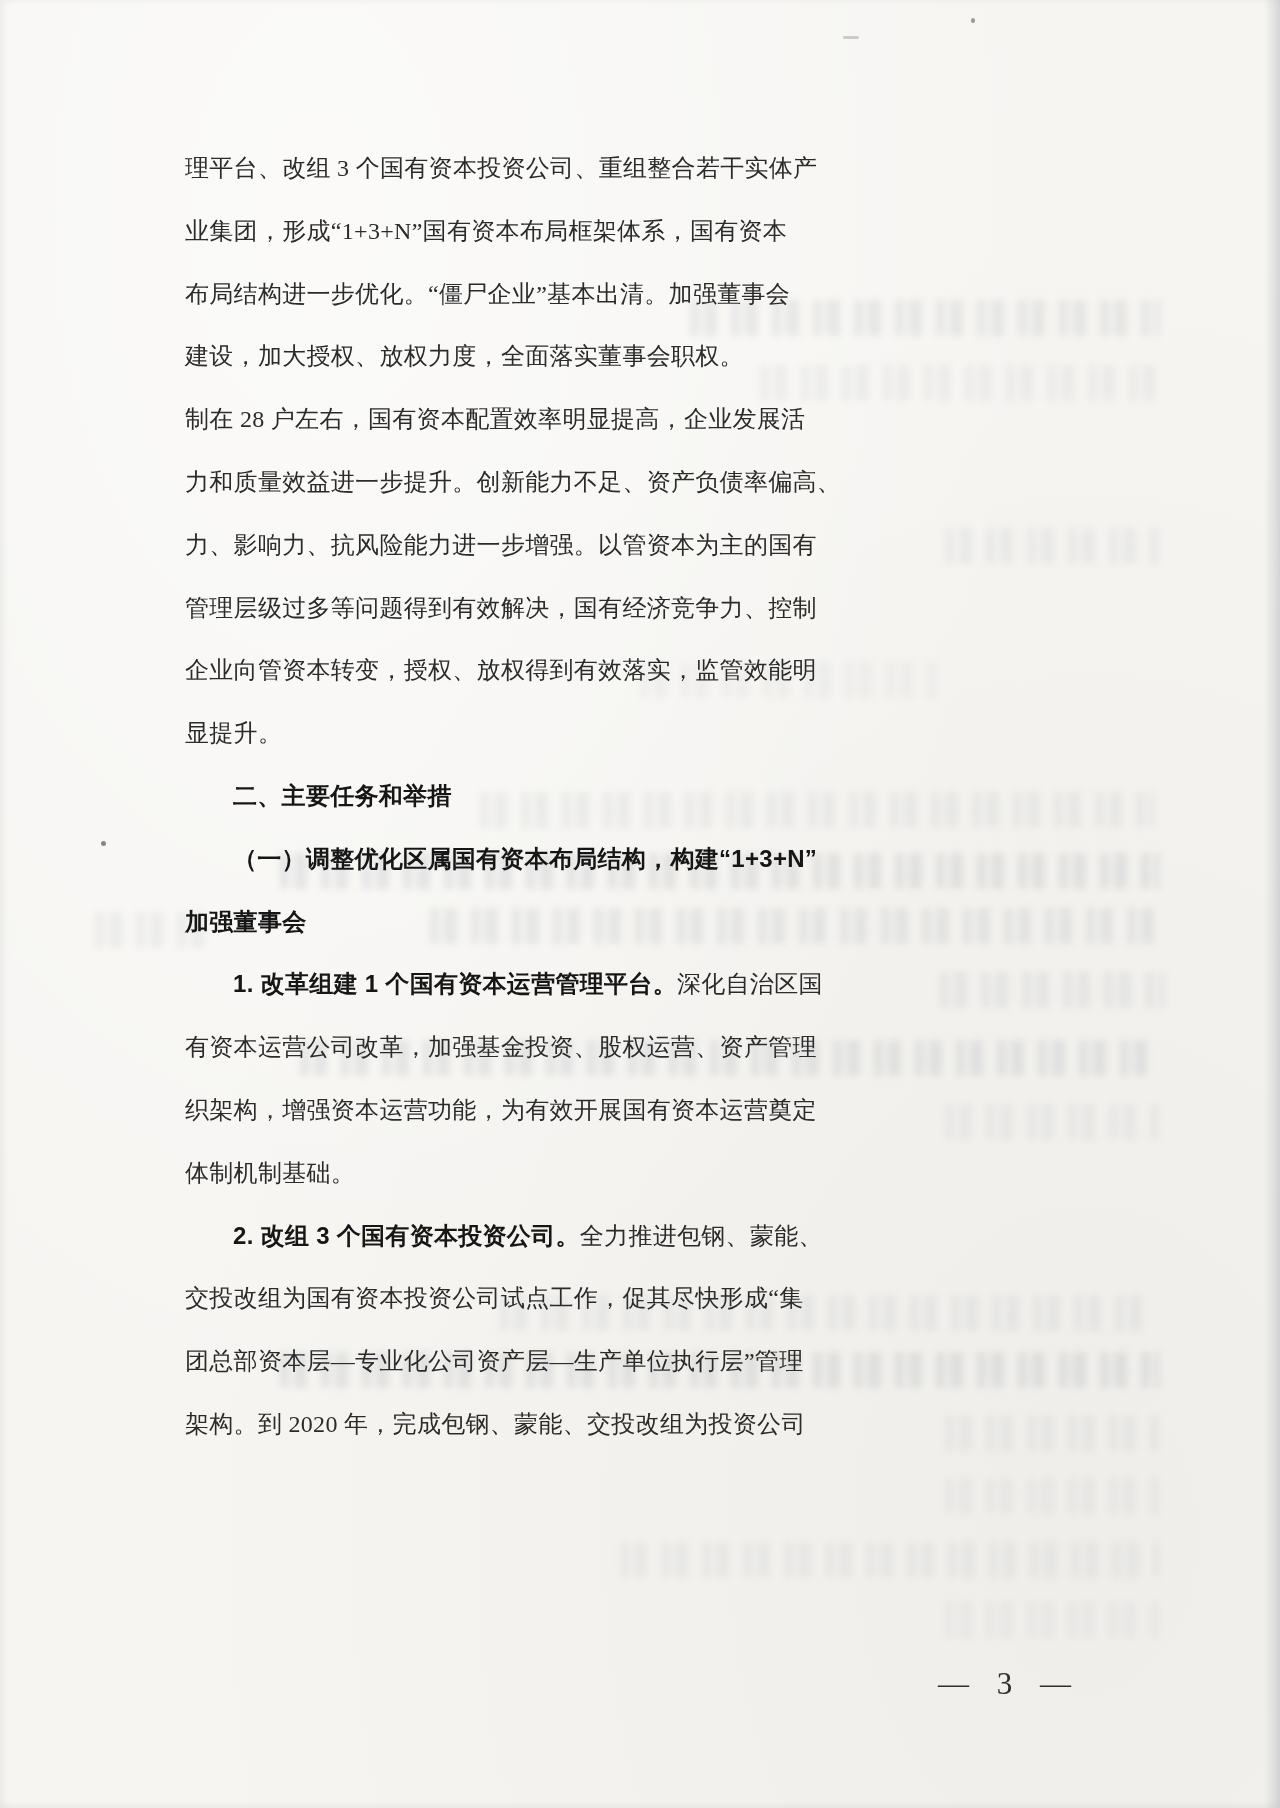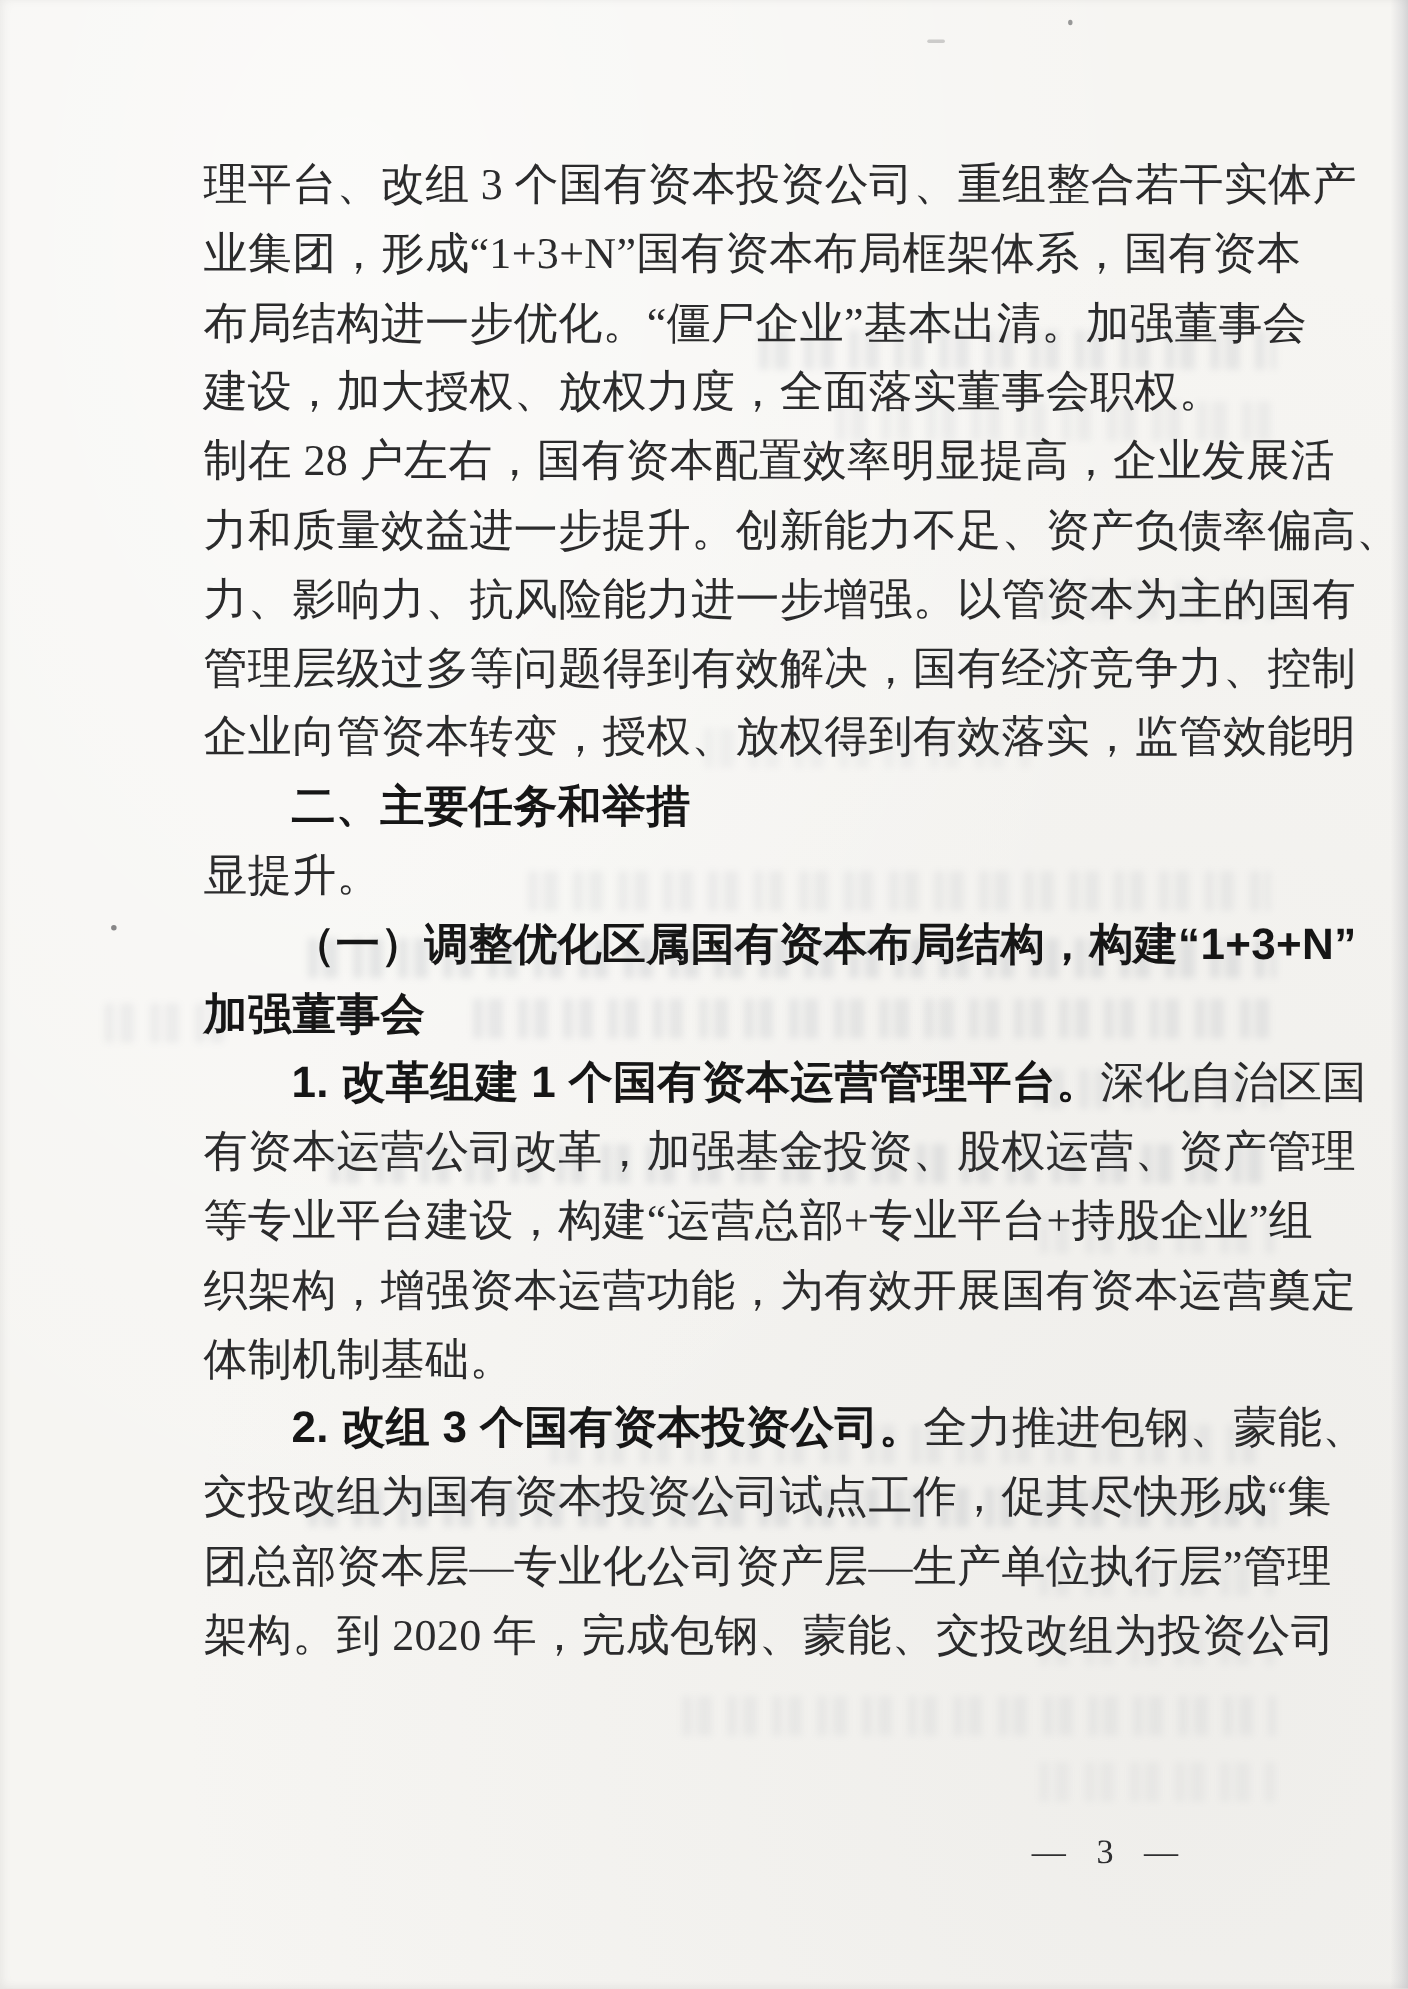--- a/index.html
+++ b/index.html
@@ -16,21 +16,21 @@
       radial-gradient(ellipse at 85% 85%, rgba(205,204,200,.18), rgba(205,204,200,0) 60%),
       var(--paper,#f6f5f2);
     box-shadow:inset 3px 0 10px rgba(0,0,0,.045), inset 0 -2px 8px rgba(0,0,0,.03);
   }
   .edge-right{
     position:absolute;top:0;right:0;width:16px;height:1808px;
     background:linear-gradient(90deg, rgba(185,186,192,0) 0%, rgba(178,179,186,.45) 100%);
   }
   .textcol{
     position:absolute;left:185px;top:137px;width:880px;
-    font-size:40px;line-height:62.8px;letter-spacing:.3px;
+    font-size:24px;line-height:62.8px;letter-spacing:.3px;
     color:var(--ink,#2b2b2c);
   }
   .line{white-space:nowrap;}
   .line.ind{text-indent:2em;}
   .seg-b{
     font-family:"Liberation Sans","DejaVu Sans",sans-serif;
     font-weight:700;color:var(--ink-bold,#161616);
   }
   .pagenum{
     position:absolute;left:900px;top:1666px;width:210px;
@@ -73,27 +73,26 @@
   <div class="textcol" id="textcol">
       <div class="line"><span class="seg-r">理平台、改组 3 个国有资本投资公司、重组整合若干实体产</span></div>
       <div class="line"><span class="seg-r">业集团，形成“1+3+N”国有资本布局框架体系，国有资本</span></div>
       <div class="line"><span class="seg-r">布局结构进一步优化。“僵尸企业”基本出清。加强董事会</span></div>
       <div class="line"><span class="seg-r">建设，加大授权、放权力度，全面落实董事会职权。</span></div>
       <div class="line"><span class="seg-r">制在 28 户左右，国有资本配置效率明显提高，企业发展活</span></div>
       <div class="line"><span class="seg-r">力和质量效益进一步提升。创新能力不足、资产负债率偏高、</span></div>
       <div class="line"><span class="seg-r">力、影响力、抗风险能力进一步增强。以管资本为主的国有</span></div>
       <div class="line"><span class="seg-r">管理层级过多等问题得到有效解决，国有经济竞争力、控制</span></div>
       <div class="line"><span class="seg-r">企业向管资本转变，授权、放权得到有效落实，监管效能明</span></div>
+      <div class="line"><span class="seg-r">显提升。</span></div>
       <div class="line ind"><span class="seg-b">二、主要任务和举措</span></div>
-      <div class="line"><span class="seg-r">显提升。</span></div>
       <div class="line ind"><span class="seg-b">（一）调整优化区属国有资本布局结构，构建“1+3+N”</span></div>
       <div class="line"><span class="seg-b">加强董事会</span></div>
       <div class="line ind"><span class="seg-b">1. 改革组建 1 个国有资本运营管理平台。</span><span class="seg-r">深化自治区国</span></div>
       <div class="line"><span class="seg-r">有资本运营公司改革，加强基金投资、股权运营、资产管理</span></div>
-      <div class="line"><span class="seg-r">等专业平台建设，构建“运营总部+专业平台+持股企业”组</span></div>
       <div class="line"><span class="seg-r">织架构，增强资本运营功能，为有效开展国有资本运营奠定</span></div>
       <div class="line"><span class="seg-r">体制机制基础。</span></div>
       <div class="line ind"><span class="seg-b">2. 改组 3 个国有资本投资公司。</span><span class="seg-r">全力推进包钢、蒙能、</span></div>
       <div class="line"><span class="seg-r">交投改组为国有资本投资公司试点工作，促其尽快形成“集</span></div>
       <div class="line"><span class="seg-r">团总部资本层—专业化公司资产层—生产单位执行层”管理</span></div>
       <div class="line"><span class="seg-r">架构。到 2020 年，完成包钢、蒙能、交投改组为投资公司</span></div>
     </div>
 
   <div class="pagenum">— 3 —</div>
 

